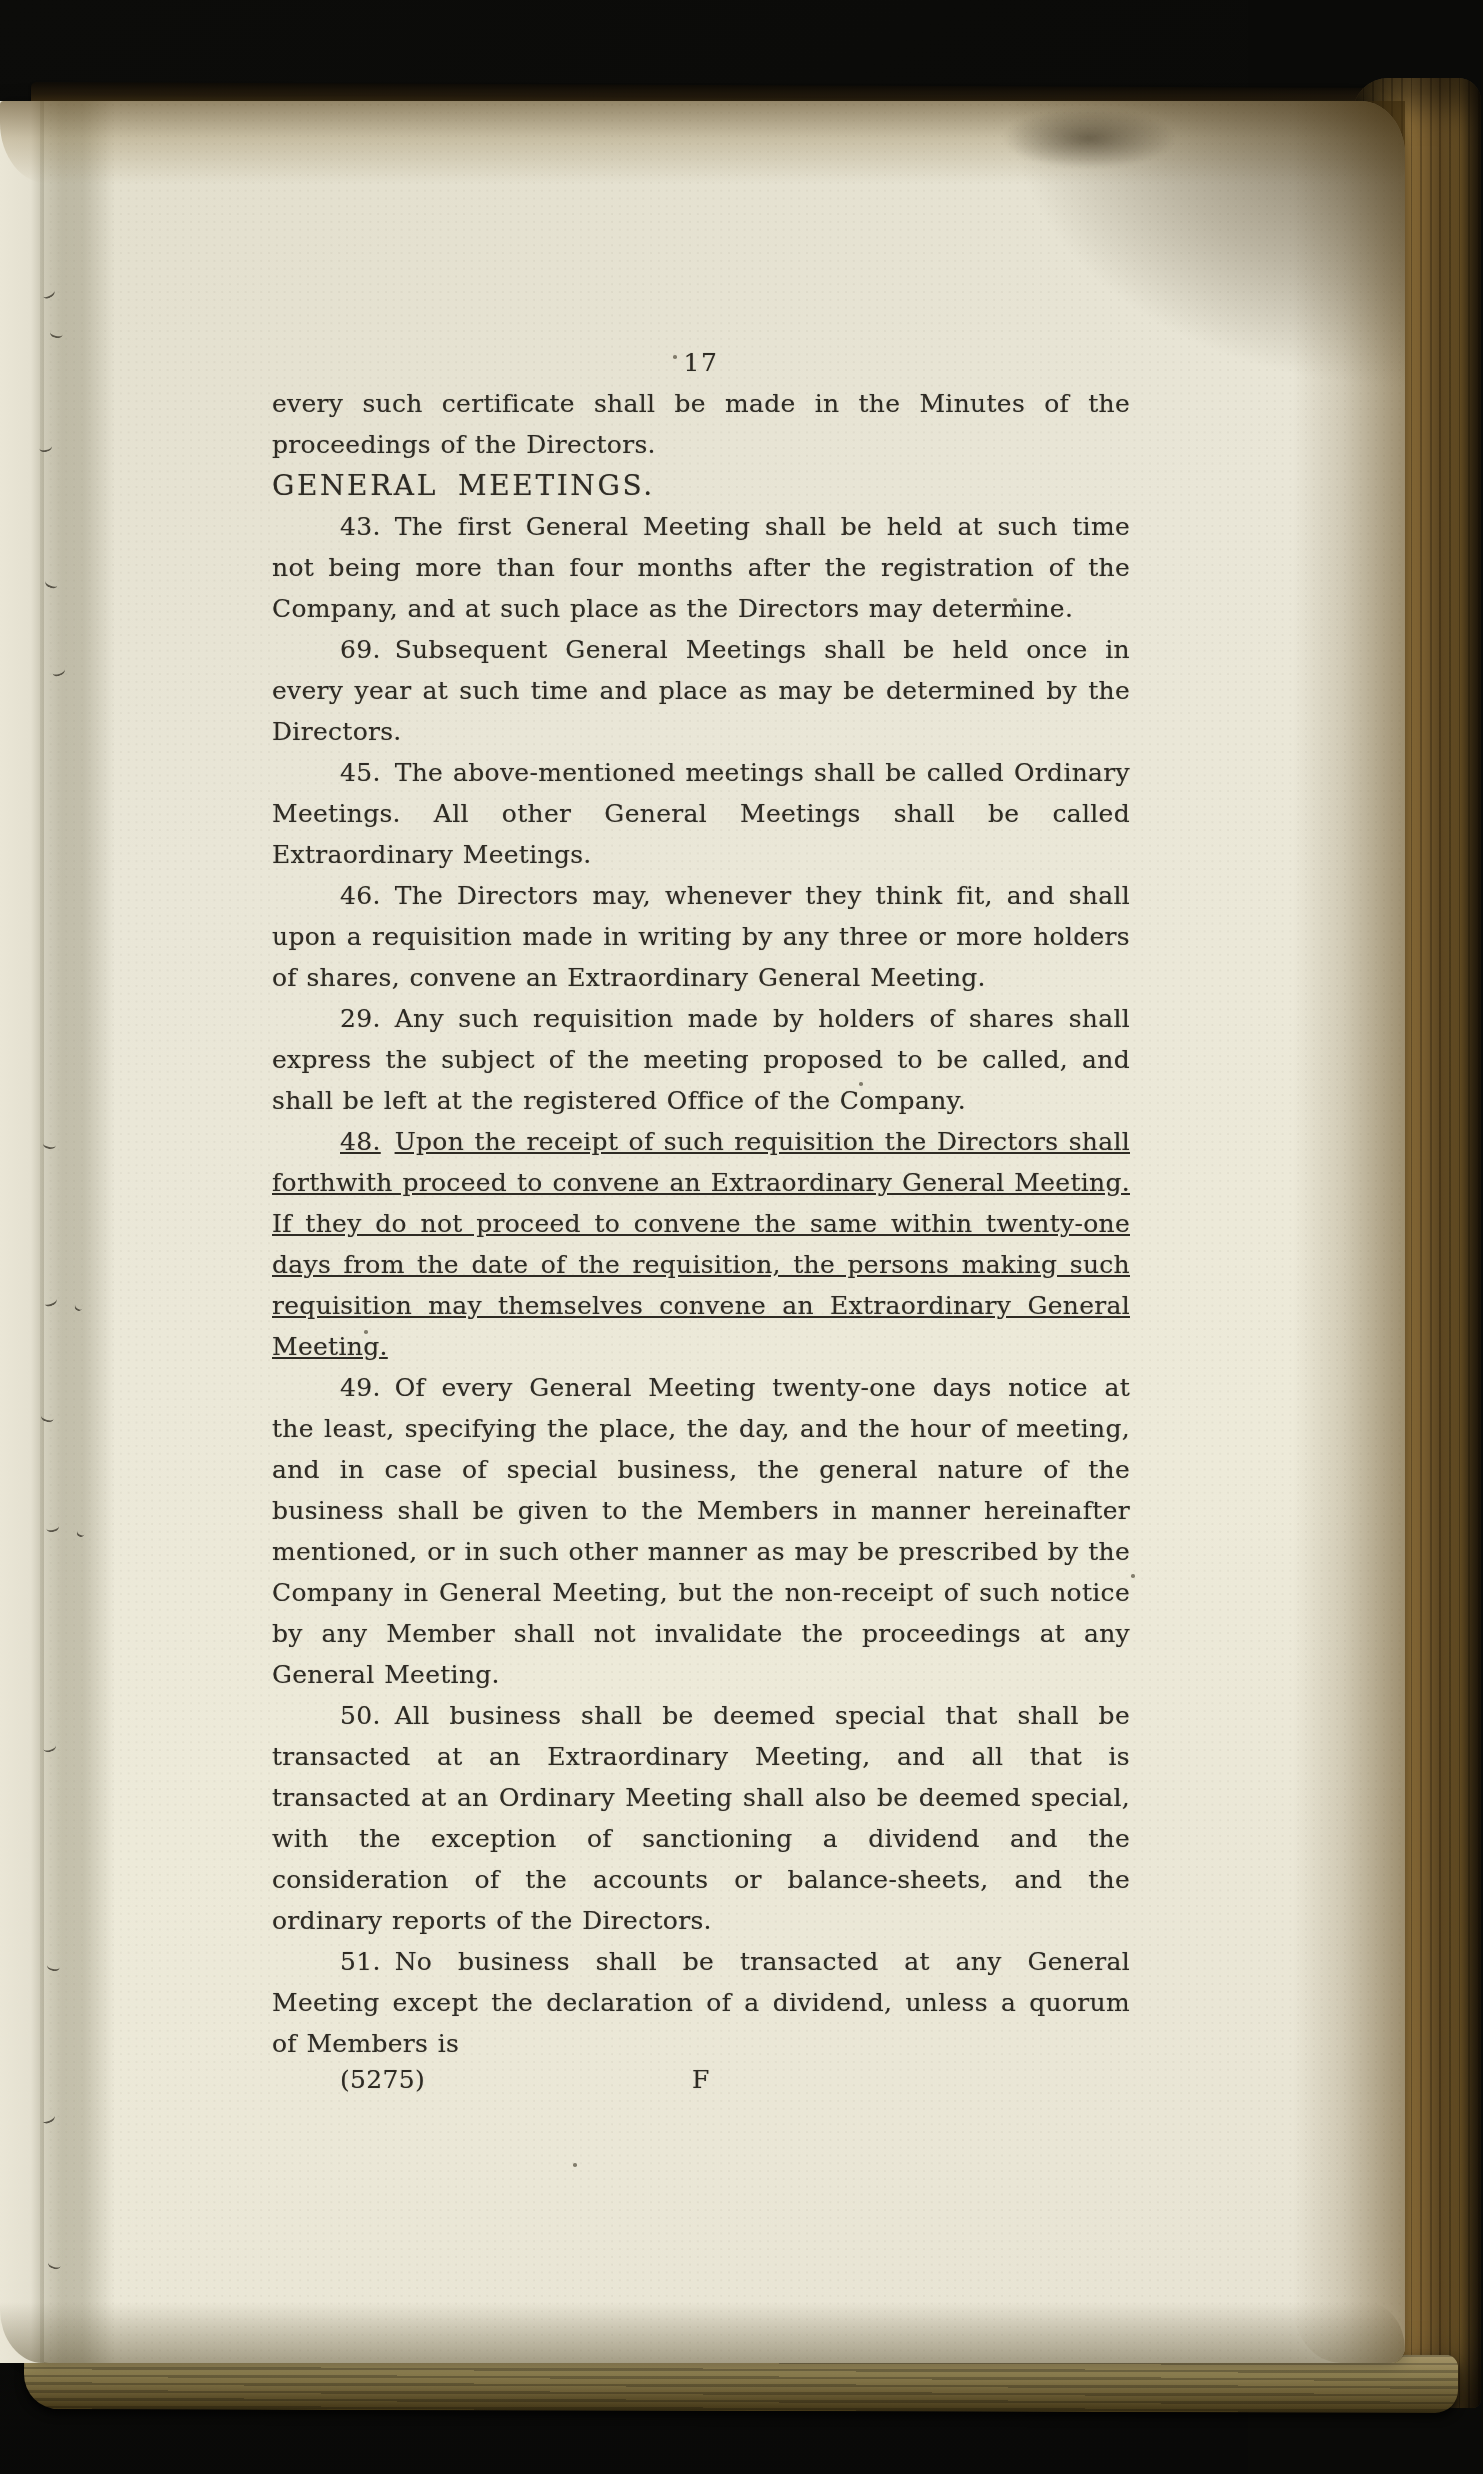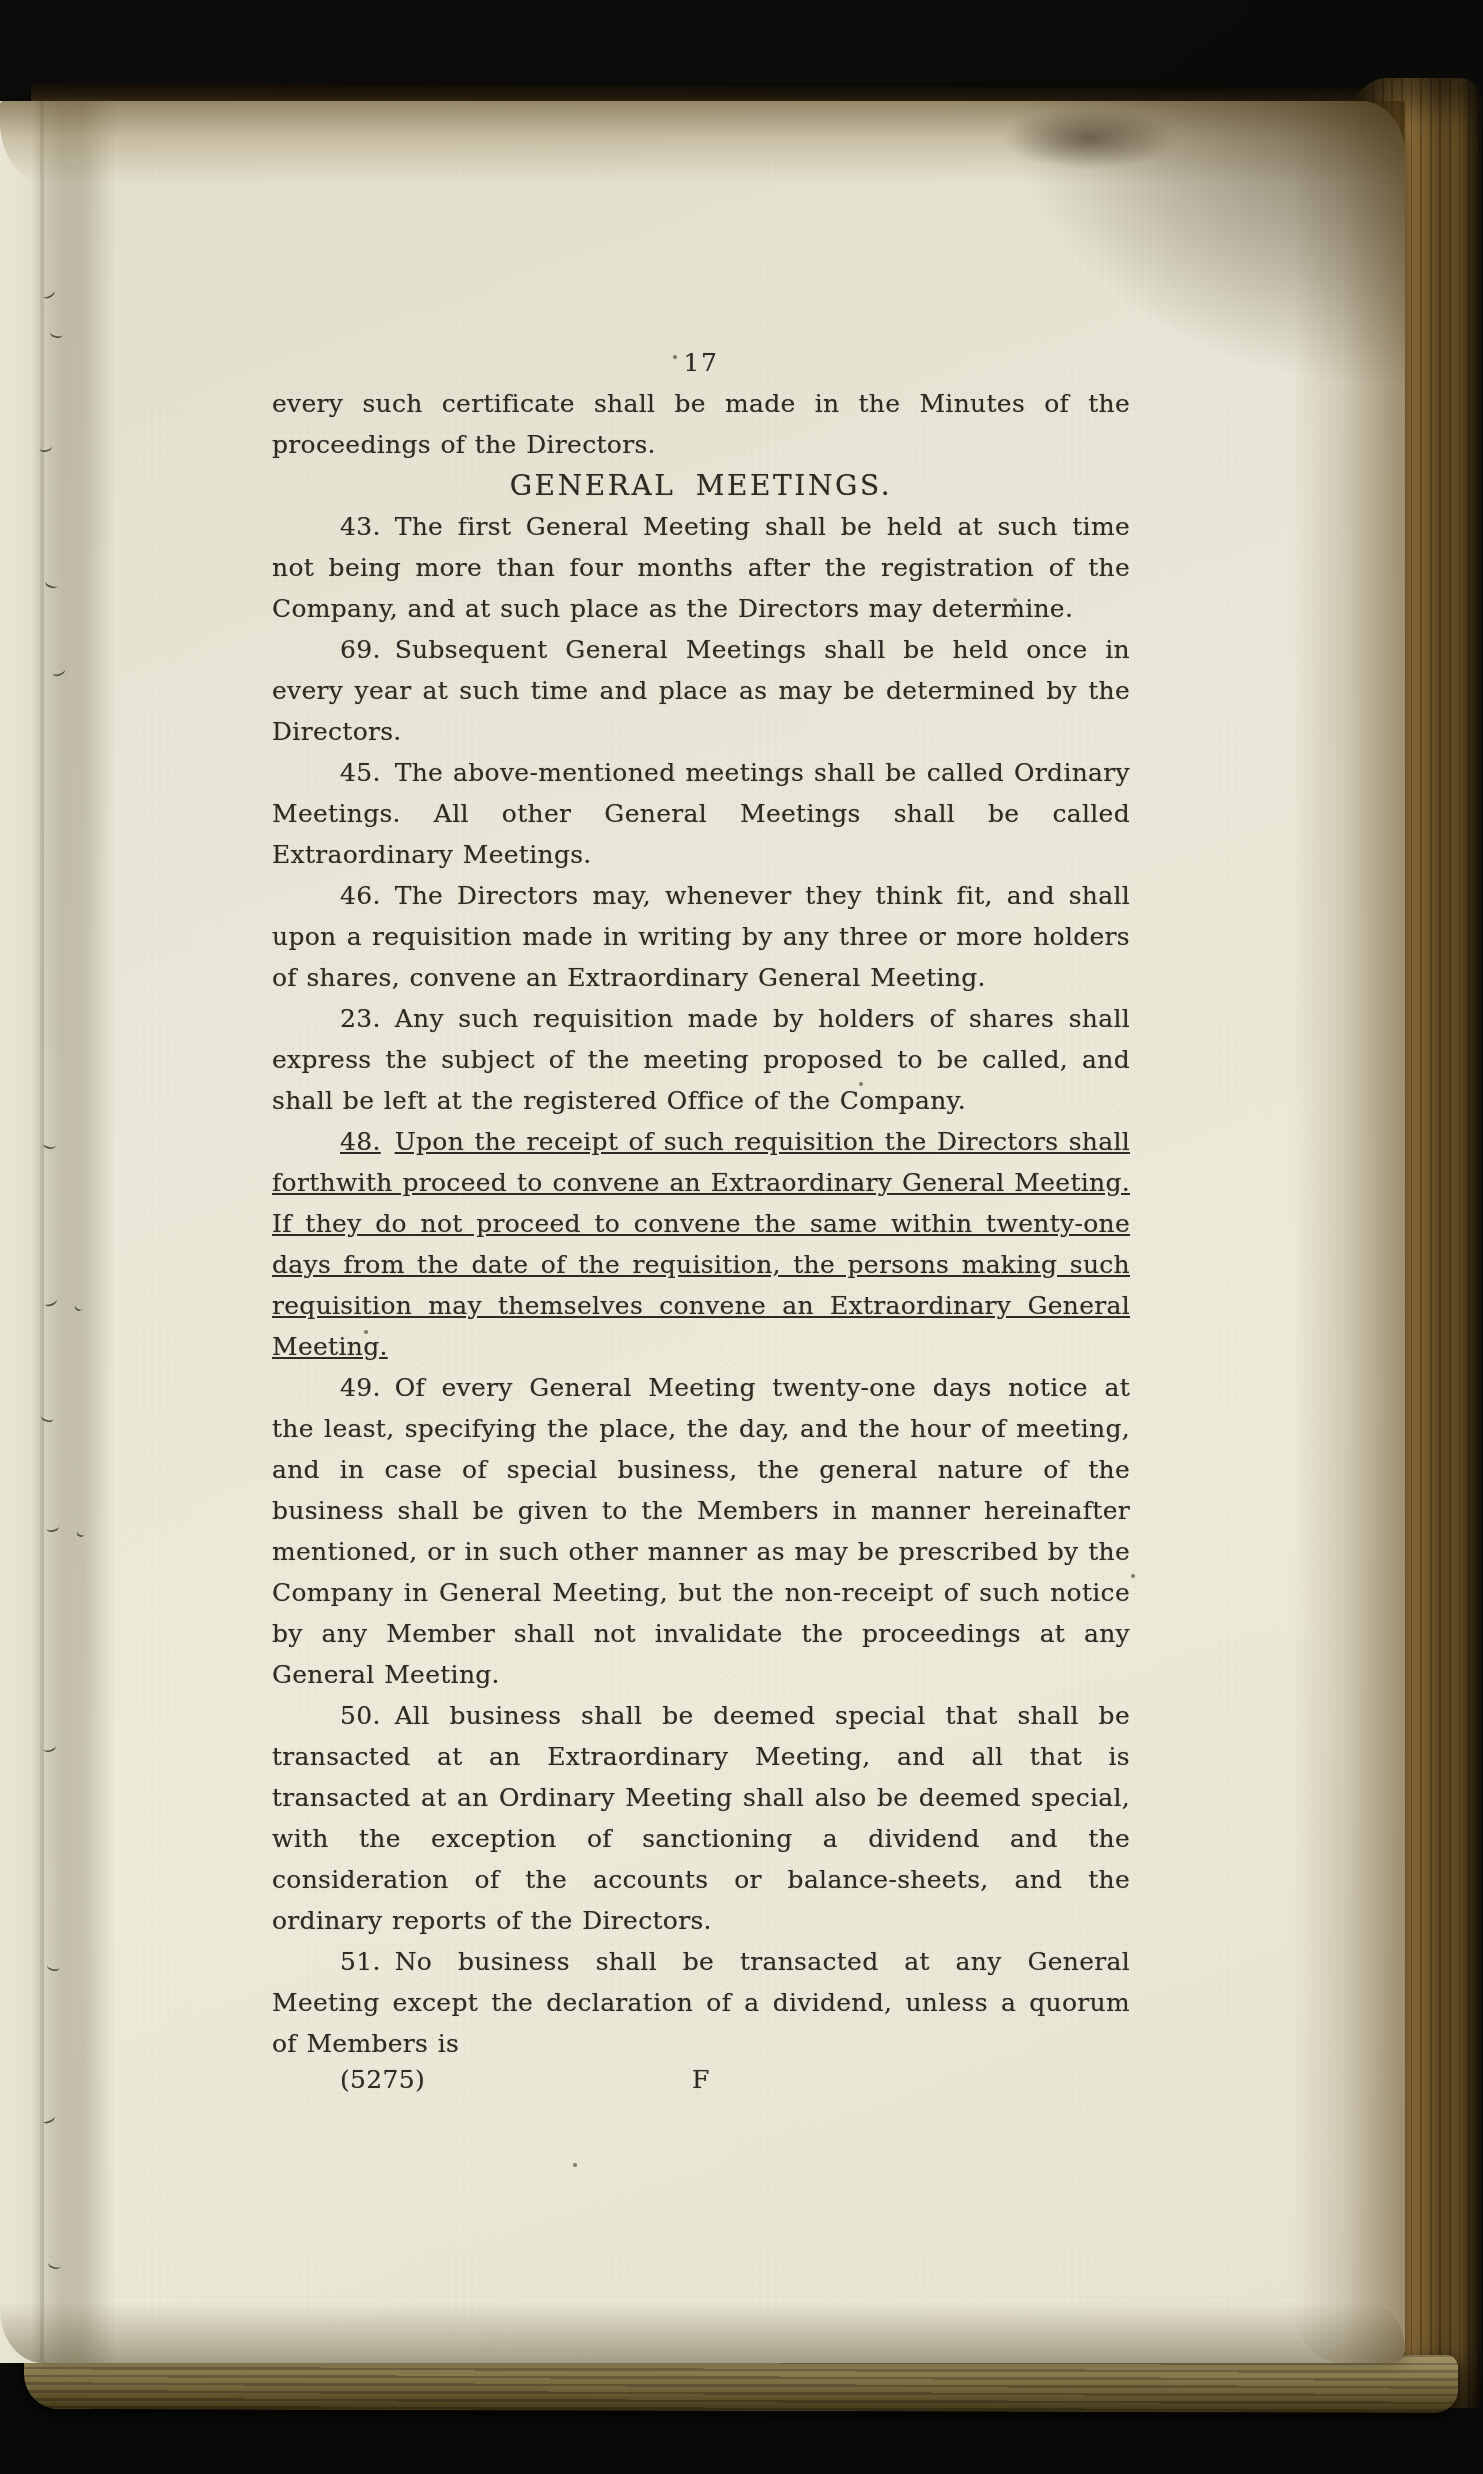--- a/index.html
+++ b/index.html
@@ -86,21 +86,21 @@
     font-size:25px;line-height:41px;
     text-align:justify;
     letter-spacing:0.3px;word-spacing:1.3px;
     text-shadow:0 0 0.9px rgba(46,43,36,.45);
     z-index:5;
   }
   .content p,.content h1{margin:0;padding:0;}
   .page-number{text-align:center;letter-spacing:1.7px;}
   .continuation{margin-top:27px;}
   .heading{
-    margin-top:51px;text-align:center;
+    margin-top:51px;text-align:left;
     font-size:28px;font-weight:normal;line-height:41px;
     letter-spacing:2.6px;word-spacing:8.7px;
   }
   .para{text-indent:68px;}
   .para .pnum{margin-right:14px;}
   .p43{margin-top:37px;} .p44{margin-top:24.4px;} .p45{margin-top:27px;}
   .p46{margin-top:19px;} .p47{margin-top:25px;} .p48{margin-top:16.6px;text-decoration:underline;}
   .p49{margin-top:22px;} .p50{margin-top:3.5px;}  .p51{margin-top:5.2px;}
   .footer-line{position:relative;margin-top:-5.2px;height:41px;text-align:left;}
   .sig-num{position:absolute;left:68px;top:0;}
@@ -157,21 +157,21 @@
     <h1 class="heading">GENERAL MEETINGS.</h1>
 
     <p class="para p43"><span class="pnum">43.</span><span>The first General Meeting shall be held at such time not being more than four months after the registration of the Company, and at such place as the Directors may determine.</span></p>
 
     <p class="para p44"><span class="pnum">69.</span><span>Subsequent General Meetings shall be held once in every year at such time and place as may be determined by the Directors.</span></p>
 
     <p class="para p45"><span class="pnum">45.</span><span>The above-mentioned meetings shall be called Ordinary Meetings.  All other General Meetings shall be called Extraordinary Meetings.</span></p>
 
     <p class="para p46"><span class="pnum">46.</span><span>The Directors may, whenever they think fit, and shall upon a requisition made in writing by any three or more holders of shares, convene an Extraordinary General Meeting.</span></p>
 
-    <p class="para p47"><span class="pnum">23.</span><span>Any such requisition made by holders of shares shall express the subject of the meeting proposed to be called, and shall be left at the registered Office of the Company.</span></p>
+    <p class="para p47"><span class="pnum">29.</span><span>Any such requisition made by holders of shares shall express the subject of the meeting proposed to be called, and shall be left at the registered Office of the Company.</span></p>
 
     <p class="para p48"><span class="pnum">48.</span><span>Upon the receipt of such requisition the Directors shall forthwith proceed to convene an Extraordinary General Meeting.  If they do not proceed to convene the same within twenty-one days from the date of the requisition, the persons making such requisition may themselves convene an Extraordinary General Meeting.</span></p>
 
     <p class="para p49"><span class="pnum">49.</span><span>Of every General Meeting twenty-one days notice at the least, specifying the place, the day, and the hour of meeting, and in case of special business, the general nature of the business shall be given to the Members in manner hereinafter mentioned, or in such other manner as may be prescribed by the Company in General Meeting, but the non-receipt of such notice by any Member shall not invalidate the proceedings at any General Meeting.</span></p>
 
     <p class="para p50"><span class="pnum">50.</span><span>All business shall be deemed special that shall be transacted at an Extraordinary Meeting, and all that is transacted at an Ordinary Meeting shall also be deemed special, with the exception of sanctioning a dividend and the consideration of the accounts or balance-sheets, and the ordinary reports of the Directors.</span></p>
 
     <p class="para p51"><span class="pnum">51.</span><span>No business shall be transacted at any General Meeting except the declaration of a dividend, unless a quorum of Members is</span></p>
 
     <div class="footer-line">

